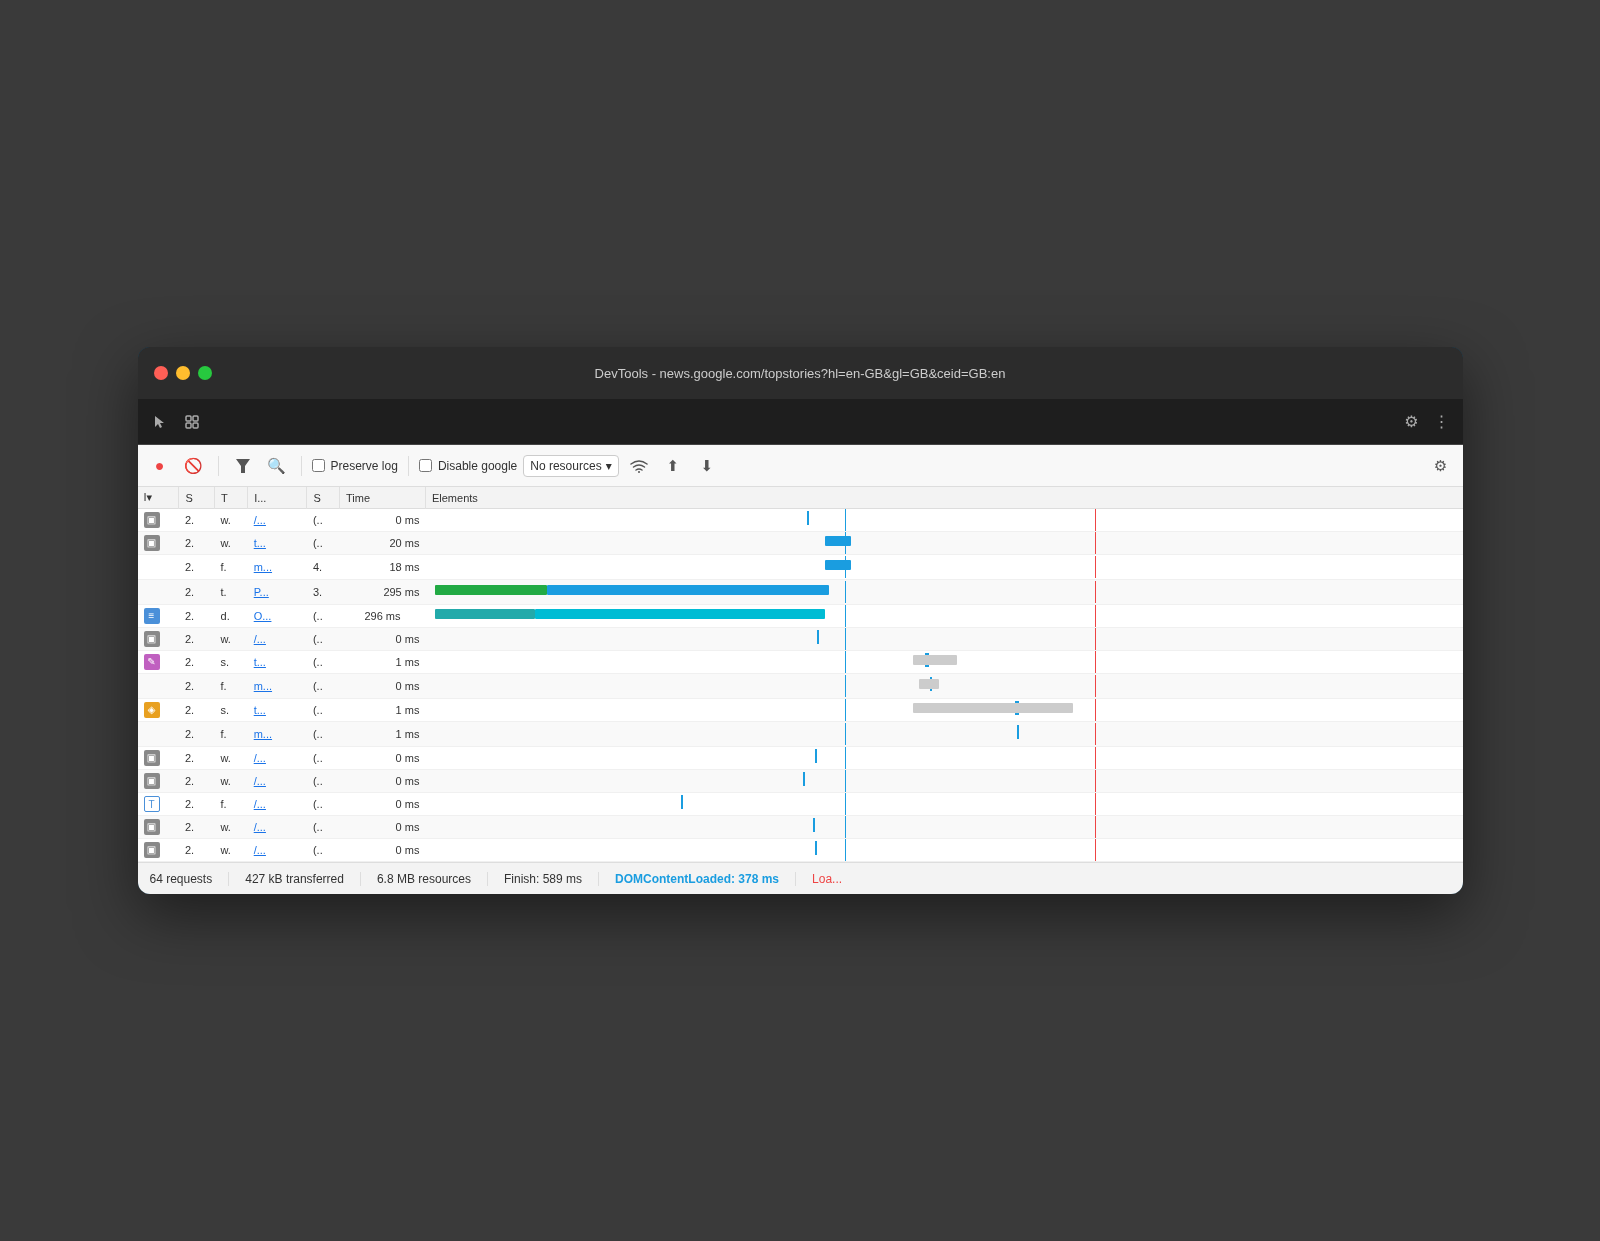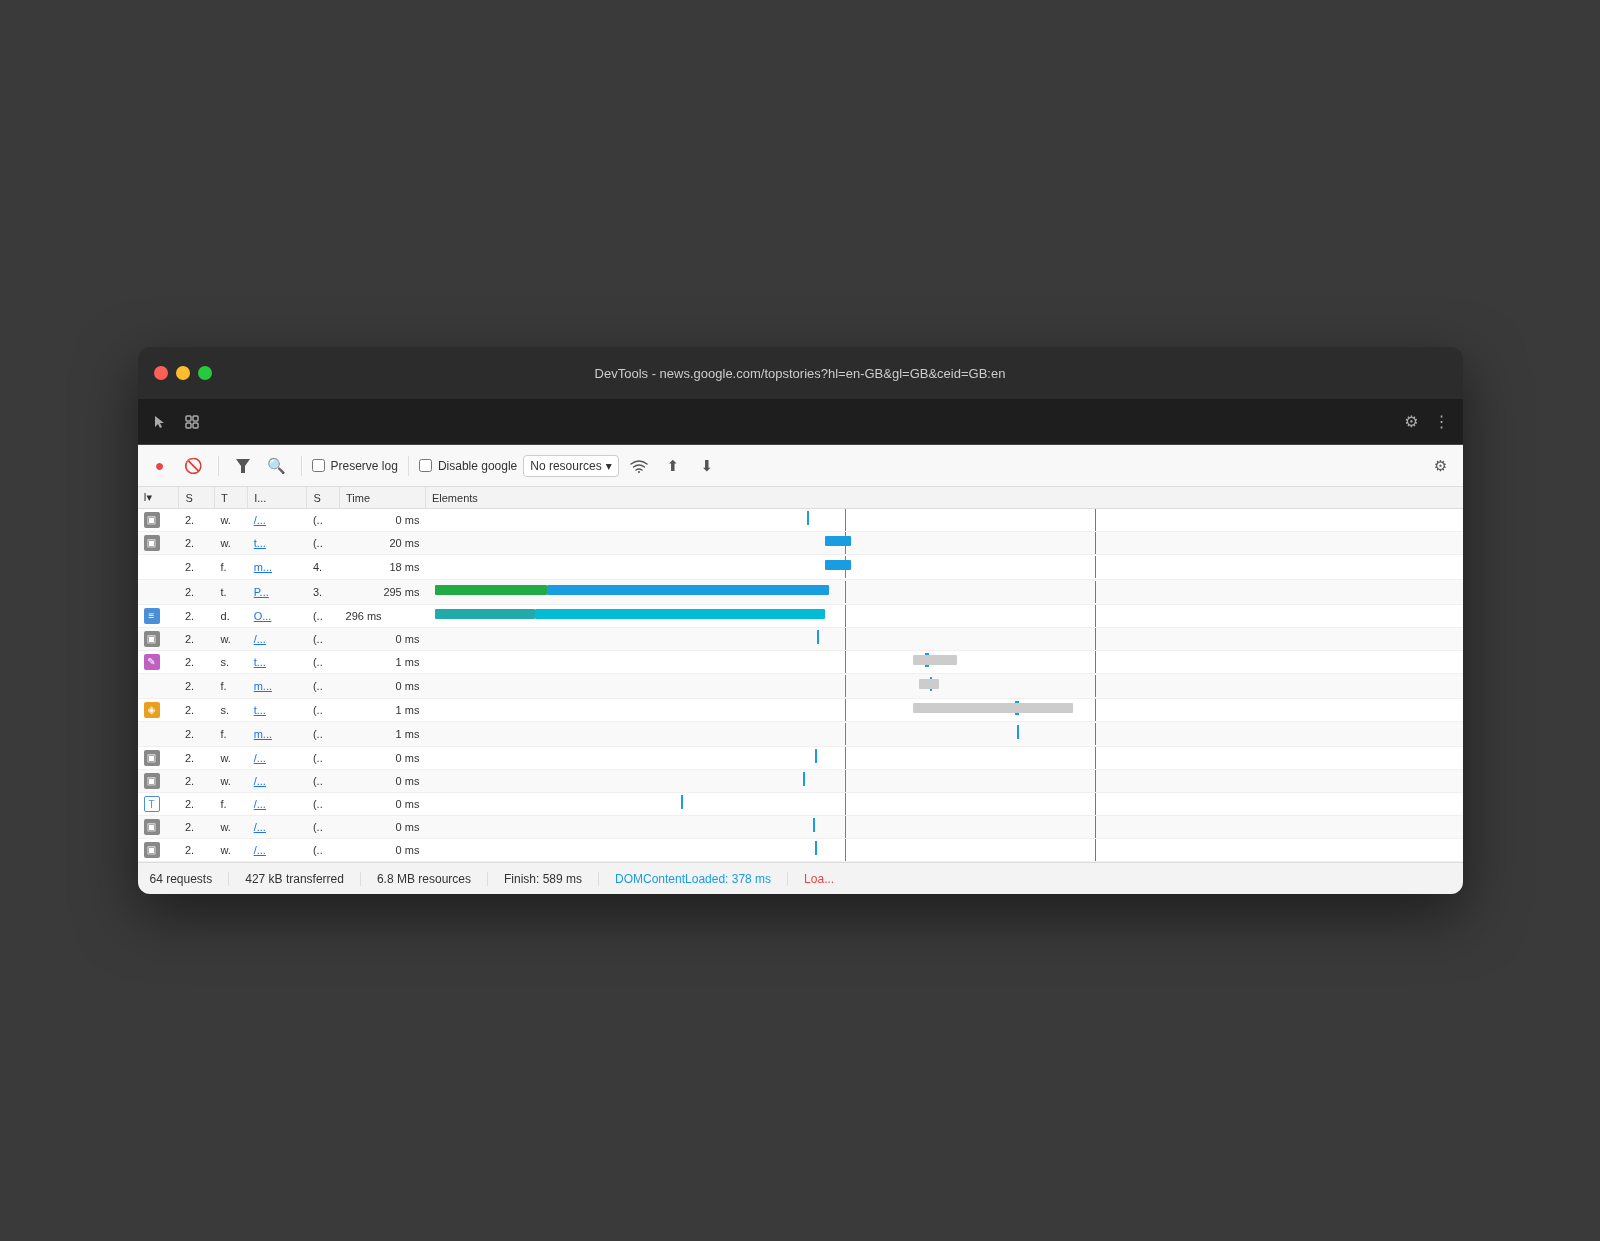--- a/index.html
+++ b/index.html
@@ -241,21 +241,21 @@
       padding: 0 12px;
       gap: 0;
       font-size: 12px;
       color: #333;
     }
     .status-item {
       padding: 0 16px;
       border-right: 1px solid #ddd;
     }
     .status-item:first-child { padding-left: 0; }
-    .status-dcl { color: #1a9de0; font-weight: 400; padding: 0 16px; border-right: 1px solid #ddd; }
+    .status-dcl { color: #1a9de0; font-weight: 700; padding: 0 16px; border-right: 1px solid #ddd; }
     .status-load { color: #e44; padding: 0 16px; text-align: center; }
     .table-container {
       overflow: auto;
       max-height: 570px;
     }
     .tab-settings {
       width: 26px;
       height: 26px;
       display: flex;
       align-items: center;
@@ -413,21 +413,21 @@
                 <div class="vline-red" style="left: 670px; height: 22px; top: 0px;"></div>
               </div>
             </td>
           </tr>
           <tr>
             <td><span style="display:inline-block;width:16px;height:16px;background:#4a90d9;border-radius:2px;font-size:10px;text-align:center;line-height:16px;color:white;">≡</span></td>
             <td>2.</td>
             <td>d.</td>
             <td style="text-decoration: underline; color: rgb(26, 115, 232);">O...</td>
             <td>(..</td>
-            <td style="text-align: left;">296 ms</td>
+            <td style="text-align: center;">296 ms</td>
             <td style="position: relative; min-width: 700px; overflow: visible; padding: 0px; height: 22px;">
               <div style="position: relative; width: 700px; height: 22px;">
                 <div class="waterfall-bar bar-teal" style="left: 10px; width: 100px;"></div>
                 <div class="waterfall-bar bar-cyan" style="left: 110px; width: 290px;"></div>
                 <div class="vline-blue" style="left: 420px; height: 22px; top: 0px;"></div>
                 <div class="vline-red" style="left: 670px; height: 22px; top: 0px;"></div>
               </div>
             </td>
           </tr>
           <tr>

